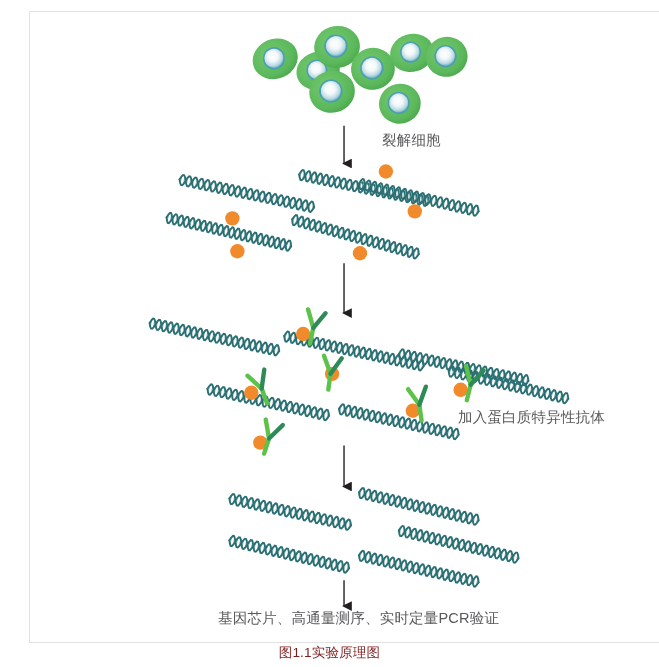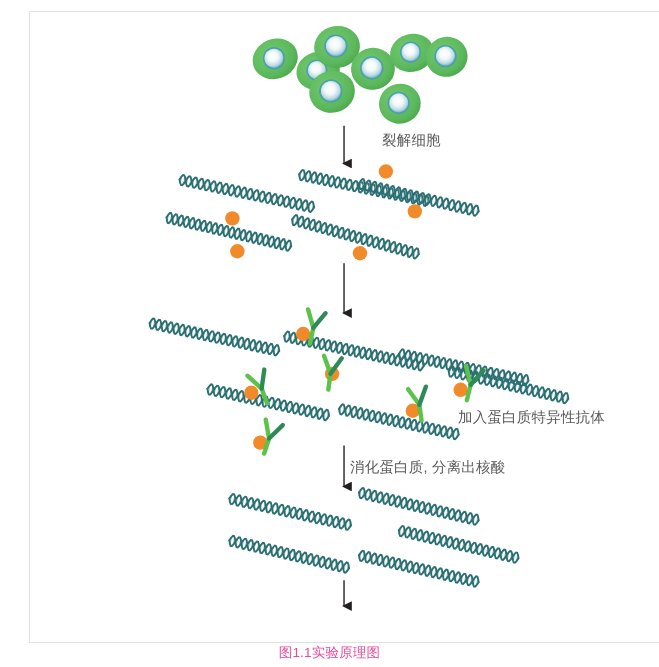--- a/index.html
+++ b/index.html
@@ -44,21 +44,21 @@
   #label-bind      { left: 385px; top: 212px; }
   #label-antibody  { left: 428px; top: 397px; text-align: right; }
   #label-digest    { left: 320px; top: 447px; }
   #label-verify    { left: 188px; top: 598px; }
   #figure-caption {
     position: absolute;
     left: 0;
     top: 644px;
     width: 659px;
     text-align: center;
-    color: #ec4899;
+    color: #7f1d1d;
     font-size: 13.5px;
     letter-spacing: 0.2px;
   }
 </style>
 </head>
 <body>
 
 <div id="figure-frame">
 
   <svg id="diagram-canvas" viewBox="0 0 648 632">
@@ -908,17 +908,17 @@
           <path d="M0.00,0.00 L1.23,-3.17 L2.46,-5.14 L3.69,-5.14 L4.92,-3.17 L6.15,-0.00 L7.38,3.17 L8.61,5.14 L9.84,5.14 L11.07,3.17 L12.30,0.00 L13.53,-3.17 L14.76,-5.14 L15.99,-5.14 L17.22,-3.17 L18.45,0.00 L19.68,3.17 L20.91,5.14 L22.14,5.14 L23.37,3.17 L24.60,0.00 L25.83,-3.17 L27.06,-5.14 L28.29,-5.14 L29.52,-3.17 L30.75,-0.00 L31.98,3.17 L33.21,5.14 L34.44,5.14 L35.67,3.17 L36.90,-0.00 L38.13,-3.17 L39.36,-5.14 L40.59,-5.14 L41.82,-3.17 L43.05,-0.00 L44.28,3.17 L45.51,5.14 L46.74,5.14 L47.97,3.17 L49.20,0.00 L50.43,-3.17 L51.66,-5.14 L52.89,-5.14 L54.12,-3.17 L55.35,-0.00 L56.58,3.17 L57.81,5.14 L59.04,5.14 L60.27,3.17 L61.50,0.00 L62.73,-3.17 L63.96,-5.14 L65.19,-5.14 L66.42,-3.17 L67.65,-0.00 L68.88,3.17 L70.11,5.14 L71.34,5.14 L72.57,3.17 L73.80,-0.00 L75.03,-3.17 L76.26,-5.14 L77.49,-5.14 L78.72,-3.17 L79.95,-0.00 L81.18,3.17 L82.41,5.14 L83.64,5.14 L84.87,3.17 L86.10,0.00 L87.33,-3.17 L88.56,-5.14 L89.79,-5.14 L91.02,-3.17 L92.25,-0.00 L93.48,3.17 L94.71,5.14 L95.94,5.14 L97.17,3.17 L98.40,0.00 L99.63,-3.17 L100.86,-5.14 L102.09,-5.14 L103.32,-3.17 L104.55,-0.00 L105.78,3.17 L107.01,5.14 L108.24,5.14 L109.47,3.17 L110.70,0.00 L111.93,-3.17 L113.16,-5.14 L114.39,-5.14 L115.62,-3.17 L116.85,-0.00 L118.08,3.17 L119.31,5.14 L120.54,5.14 L121.77,3.17 L123.00,0.00" fill="none" stroke="#2a6f73" stroke-width="1.9" stroke-linecap="round"></path>
         </g>
       </g>
   </svg>
 
   <div class="step-label" id="label-lyse">裂解细胞</div>
 
 
   <div class="step-label" id="label-antibody">加入蛋白质特异性抗体</div>
 
-  <div class="step-label" id="label-digest">消化蛋白质, 分离出核酸</div>
 
+  <div class="step-label" id="label-verify">基因芯片、高通量测序、实时定量PCR验证</div>
 </div>
 
 <div id="figure-caption">图1.1实验原理图</div>
 
 </body></html>

